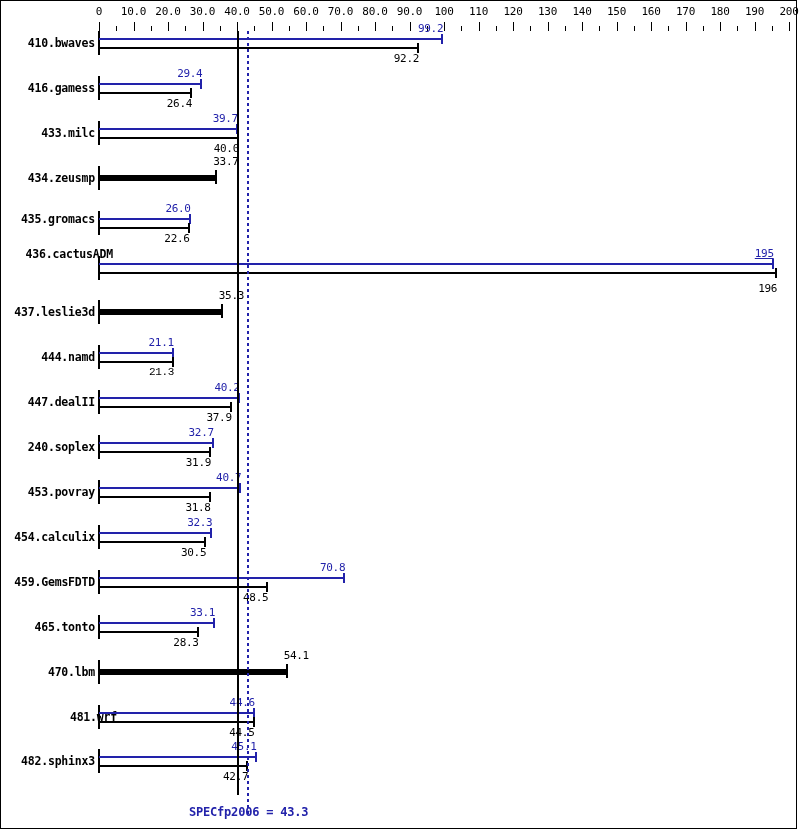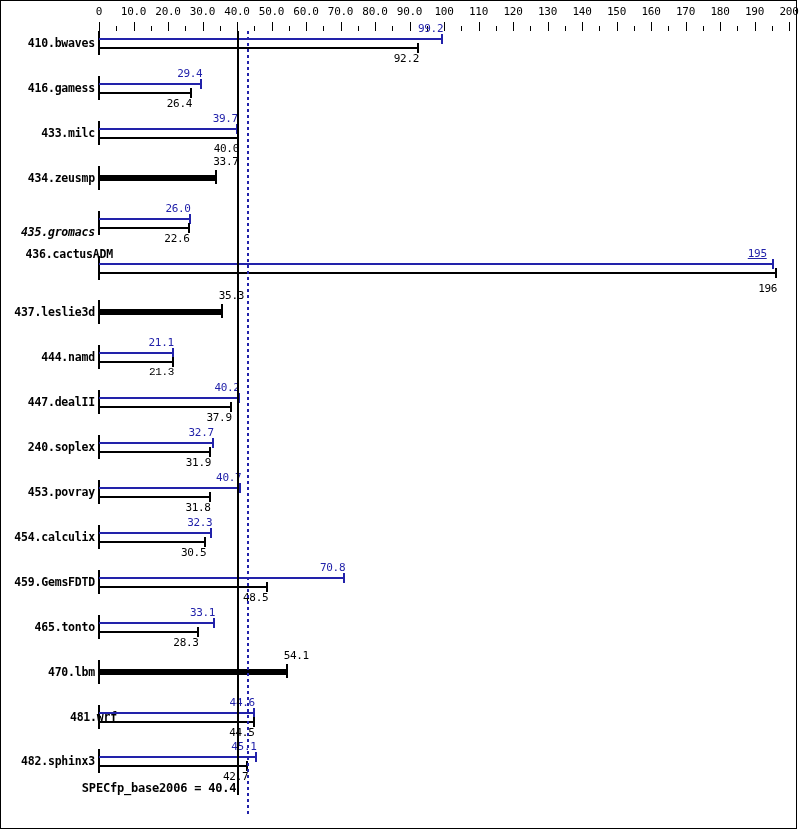--- a/index.html
+++ b/index.html
@@ -174,33 +174,33 @@
       <div class="cap peak" style="left: 234.965px; top: 122.8px; height: 10px;"></div>
       <div class="val peak" style="left: 210.965px; top: 110.8px; width: 26px; text-align: right;">39.7</div>
       <div class="bar base" style="left: 98px; top: 135.8px; width: 138px;"></div>
       <div class="cap base" style="left: 236px; top: 131.8px; height: 10px;"></div>
       <div class="val base" style="left: 212px; top: 140.8px; width: 26px; text-align: right;">40.0</div>
       <div class="row-label" style="left: 0px; top: 169.7px; width: 94px;">434.zeusmp</div>
       <div class="row-origin" style="left: 97px; top: 164.7px; height: 24px;"></div>
       <div class="bar merged" style="left: 98px; top: 173.7px; width: 116.265px;"></div>
       <div class="cap base" style="left: 214.265px; top: 168.7px; height: 14px;"></div>
       <div class="val base" style="left: 212.265px; top: 153.7px;">33.7</div>
-      <div class="row-label" style="left: 0px; top: 224px; width: 94px; font-style: italic;">435.gromacs</div>
+      <div class="row-label" style="left: 0px; top: 211px; width: 94px;">435.gromacs</div>
       <div class="row-origin" style="left: 97px; top: 209.6px; height: 24px;"></div>
       <div class="bar peak" style="left: 98px; top: 216.6px; width: 89.7px;"></div>
       <div class="cap peak" style="left: 187.7px; top: 212.6px; height: 10px;"></div>
       <div class="val peak" style="left: 163.7px; top: 200.6px; width: 26px; text-align: right;">26.0</div>
       <div class="bar base" style="left: 98px; top: 225.6px; width: 88.665px;"></div>
       <div class="cap base" style="left: 186.665px; top: 221.6px; height: 10px;"></div>
       <div class="val base" style="left: 162.665px; top: 230.6px; width: 26px; text-align: right;">22.6</div>
       <div class="row-label" style="left: 0px; top: 246px; width: 112px;">436.cactusADM</div>
       <div class="row-origin" style="left: 97px; top: 254.5px; height: 24px;"></div>
       <div class="bar peak" style="left: 98px; top: 261.5px; width: 672.75px;"></div>
       <div class="cap peak" style="left: 770.75px; top: 257.5px; height: 10px;"></div>
-      <div class="val peak" style="left: 746.75px; top: 245.5px; width: 26px;  text-decoration: underline;">195</div>
+      <div class="val peak" style="left: 746.75px; top: 245.5px; width: 26px; text-align: right; text-decoration: underline;">195</div>
       <div class="bar base" style="left: 98px; top: 270.5px; width: 676.2px;"></div>
       <div class="cap base" style="left: 774.2px; top: 266.5px; height: 10px;"></div>
       <div class="val base" style="left: 750.2px; top: 281px; width: 26px; text-align: right;">196</div>
       <div class="row-label" style="left: 0px; top: 304.4px; width: 94px;">437.leslie3d</div>
       <div class="row-origin" style="left: 97px; top: 299.4px; height: 24px;"></div>
       <div class="bar merged" style="left: 98px; top: 308.4px; width: 121.785px;"></div>
       <div class="cap base" style="left: 219.785px; top: 303.4px; height: 14px;"></div>
       <div class="val base" style="left: 217.785px; top: 288.4px;">35.3</div>
       <div class="row-label" style="left: 0px; top: 349.3px; width: 94px;">444.namd</div>
       <div class="row-origin" style="left: 97px; top: 344.3px; height: 24px;"></div>
@@ -274,15 +274,15 @@
       <div class="row-label" style="left: 0px; top: 753.4px; width: 94px;">482.sphinx3</div>
       <div class="row-origin" style="left: 97px; top: 748.4px; height: 24px;"></div>
       <div class="bar peak" style="left: 98px; top: 755.4px; width: 155.595px;"></div>
       <div class="cap peak" style="left: 253.595px; top: 751.4px; height: 10px;"></div>
       <div class="val peak" style="left: 229.595px; top: 739.4px; width: 26px; text-align: right;">45.1</div>
       <div class="bar base" style="left: 98px; top: 764.4px; width: 147.315px;"></div>
       <div class="cap base" style="left: 245.315px; top: 760.4px; height: 10px;"></div>
       <div class="val base" style="left: 221.315px; top: 769.4px; width: 26px; text-align: right;">42.7</div>
       <div class="mean-base-line" style="left: 236.38px; top: 30px; height: 764.4px;"></div>
       <div class="mean-peak-line" style="left: 246.385px; top: 30px; height: 786.4px;"></div>
-      <div class="mean-text base" style="left: 0px; top: 780.4px; width: 235.38px;">SPECfp_base2006 = 40.4</div>
+      <div class="mean-text peak" style="left: 0px; top: 804.4px; width: 307.385px;">SPECfp2006 = 43.3</div>
     </div>
 </div>
 
 </body></html>

